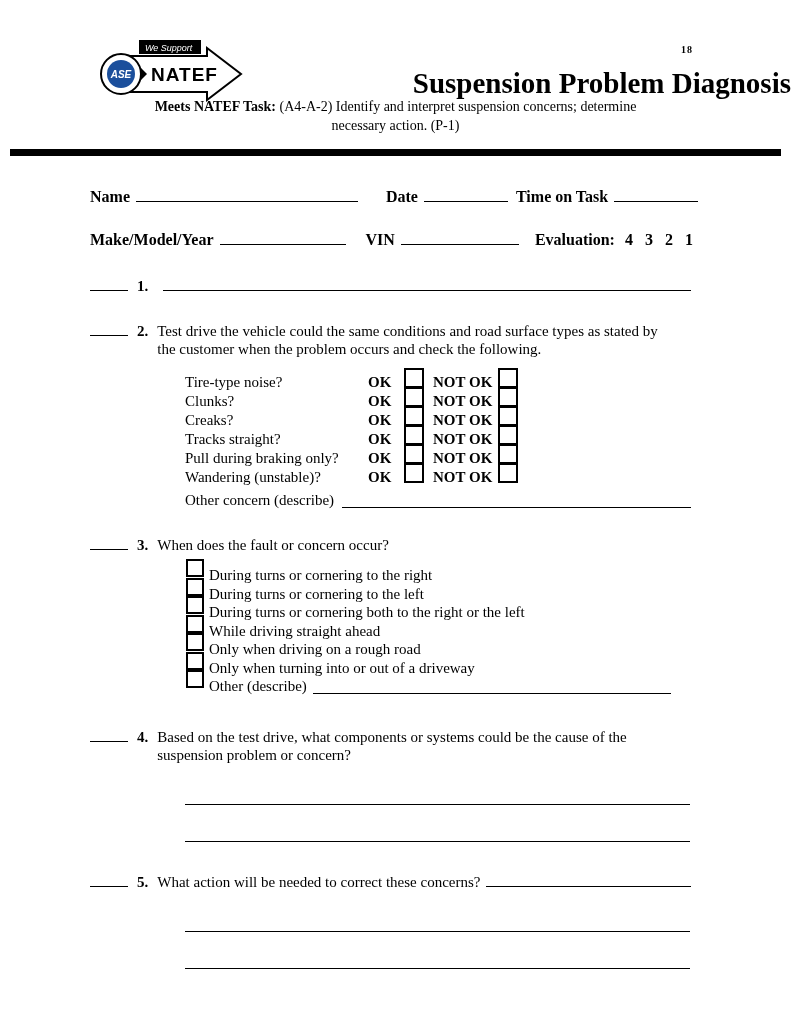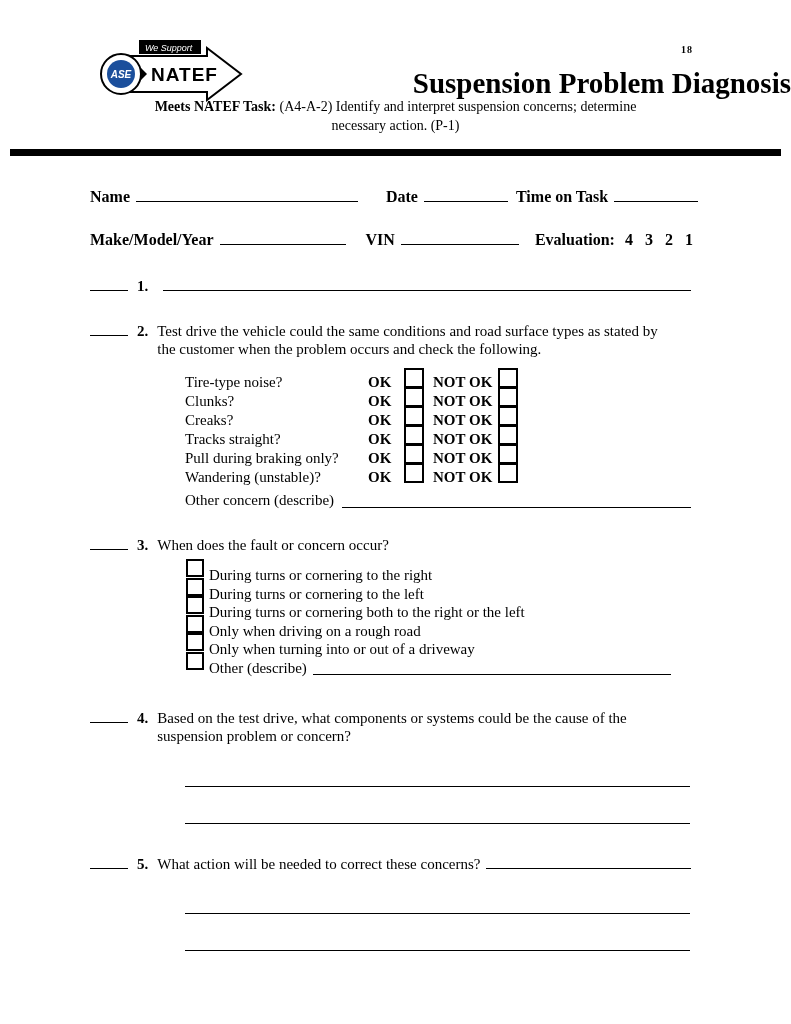--- a/index.html
+++ b/index.html
@@ -259,20 +259,24 @@
     <div class="opt-row">
       <span class="obox"></span>
       <span>During turns or cornering to the left</span>
     </div>
     <div class="opt-row">
       <span class="obox"></span>
       <span>During turns or cornering both to the right or the left</span>
     </div>
     <div class="opt-row">
       <span class="obox"></span>
+      <span>While driving straight ahead</span>
+    </div>
+    <div class="opt-row">
+      <span class="obox"></span>
       <span>Only when driving on a rough road</span>
     </div>
     <div class="opt-row">
       <span class="obox"></span>
       <span>Only when turning into or out of a driveway</span>
     </div>
     <div class="opt-row opt-other">
       <span class="obox"></span>
       <span>Other (describe)</span>
       <span class="grow-blank"></span>

